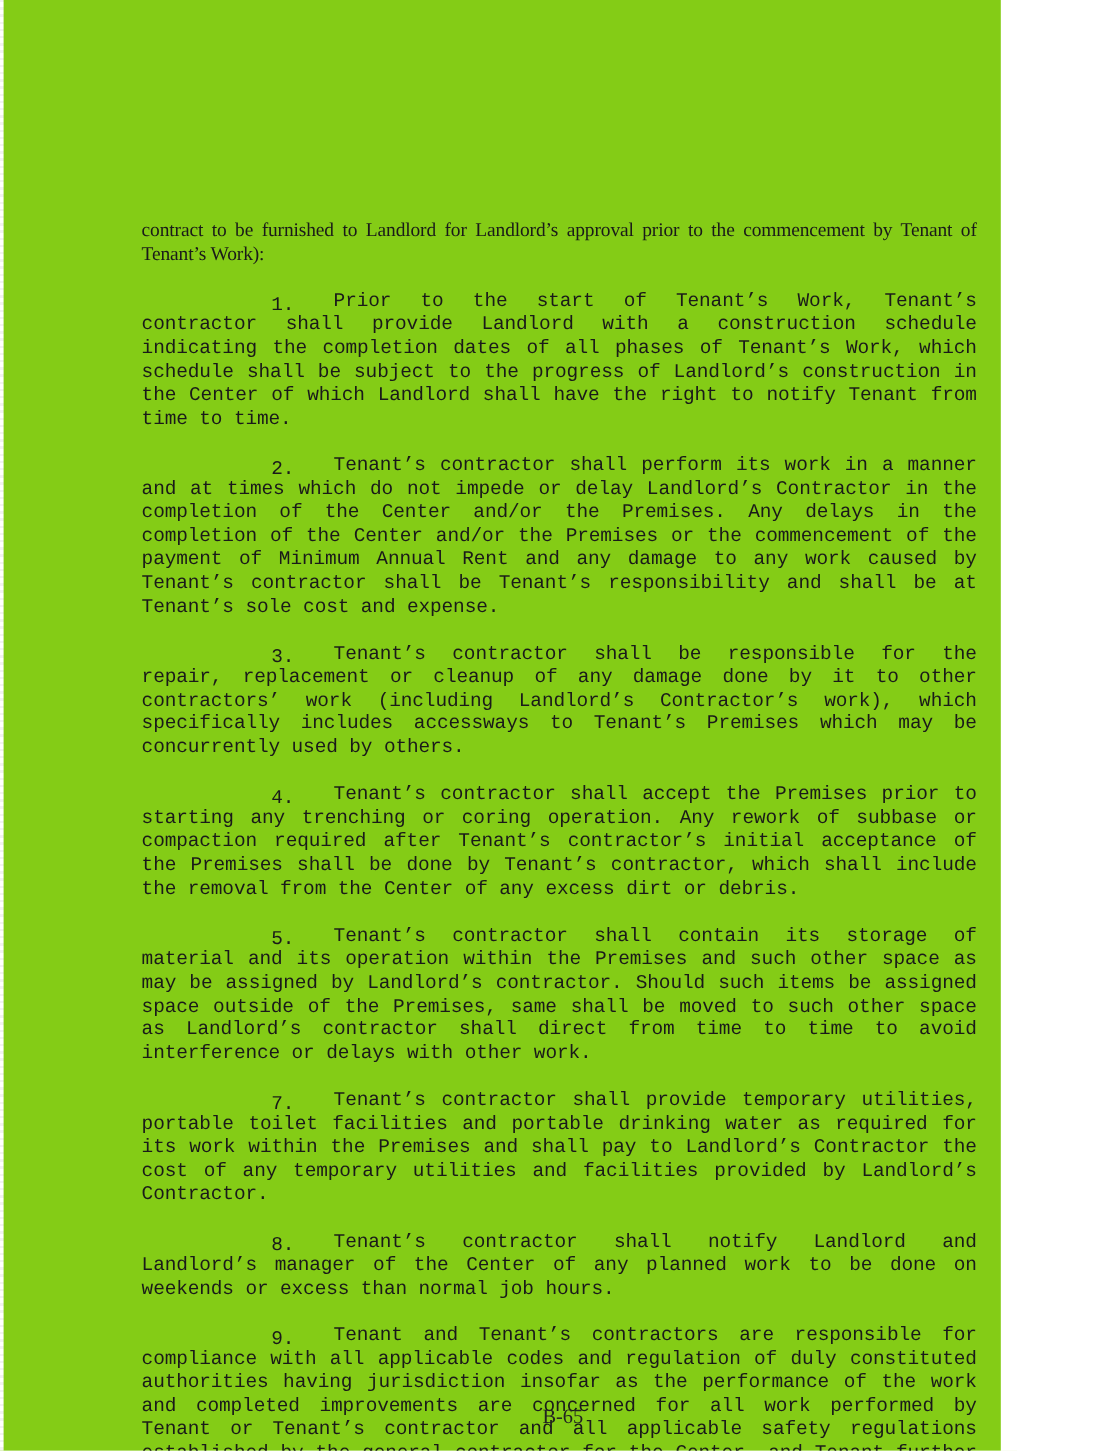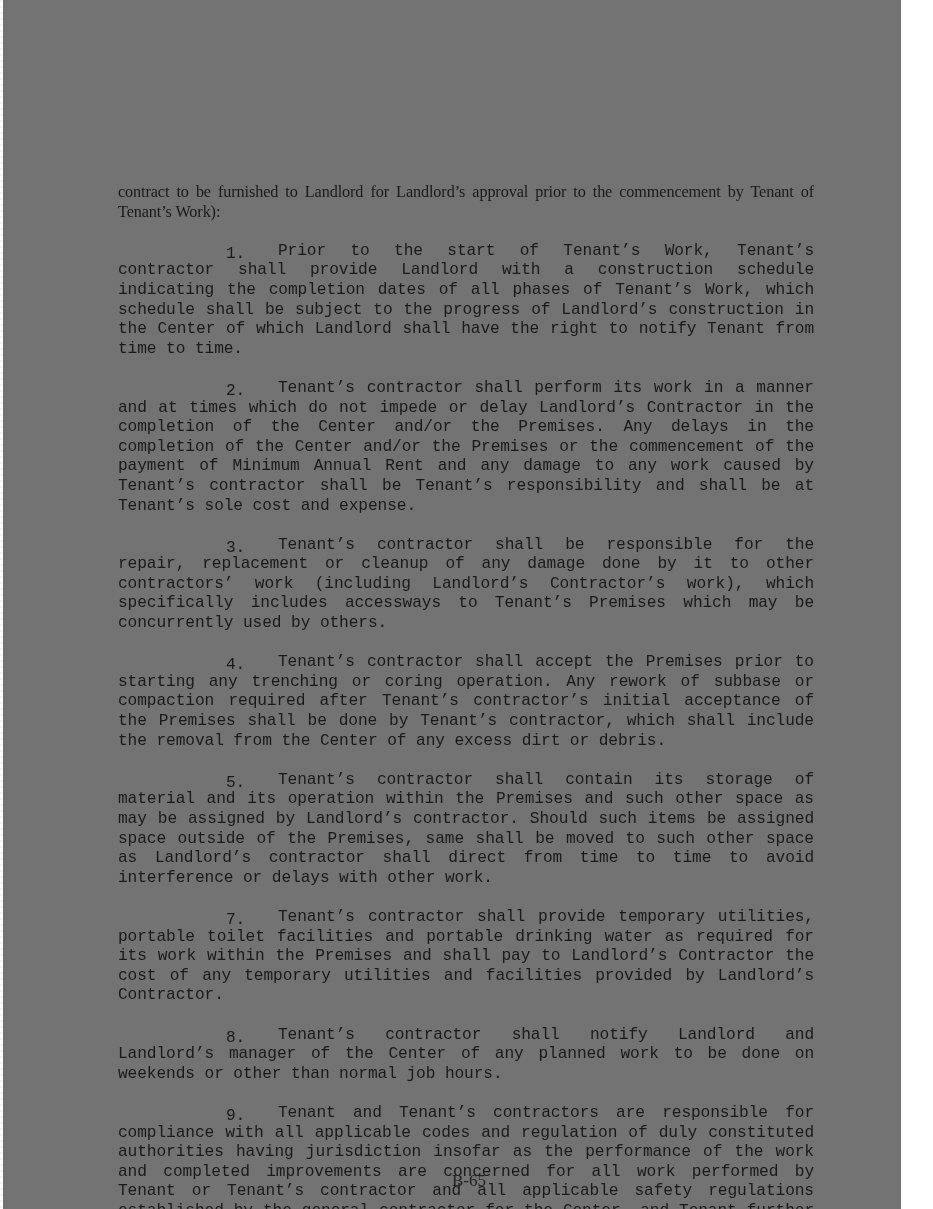--- a/index.html
+++ b/index.html
@@ -11,23 +11,23 @@
       width: 933px;
       height: 1209px;
       position: relative;
       overflow: hidden;
       font-family: "Liberation Serif", "DejaVu Serif", serif;
       color: #1a1a1a;
     }
     .page {
       position: absolute;
       left: 0; top: 0;
-      width: 901px;
+      width: 834px;
       height: 1209px;
-      background: #737373;
+      background: #84cc16;
     }
     .body-text {
       position: absolute;
       left: 118px;
       top: 183px;
       width: 696px;
       font-size: 16.2px;
       line-height: 19.6px;
       text-align: justify;
       letter-spacing: -0.1px;
@@ -86,20 +86,20 @@
 
     <p class="para-item"><span class="item-num">3.</span><span>Tenant’s contractor shall be responsible for the repair, replacement or cleanup of any damage done by it to other contractors’ work (including Landlord’s Contractor’s work), which specifically includes accessways to Tenant’s Premises which may be concurrently used by others.</span></p>
 
     <p class="para-item"><span class="item-num">4.</span><span>Tenant’s contractor shall accept the Premises prior to starting any trenching or coring operation.  Any rework of subbase or compaction required after Tenant’s contractor’s initial acceptance of the Premises shall be done by Tenant’s contractor, which shall include the removal from the Center of any excess dirt or debris.</span></p>
 
     <p class="para-item"><span class="item-num">5.</span><span>Tenant’s contractor shall contain its storage of material and its operation within the Premises and such other space as may be assigned by Landlord’s contractor.  Should such items be assigned space outside of the Premises, same shall be moved to such other space as Landlord’s contractor shall direct from time to time to avoid interference or delays with other work.</span></p>
 
 
     <p class="para-item"><span class="item-num">7.</span><span>Tenant’s contractor shall provide temporary utilities, portable toilet facilities and portable drinking water as required for its work within the Premises and shall pay to Landlord’s Contractor the cost of any temporary utilities and facilities provided by Landlord’s Contractor.</span></p>
 
-    <p class="para-item"><span class="item-num">8.</span><span>Tenant’s contractor shall notify Landlord and Landlord’s manager of the Center of any planned work to be done on weekends or other than normal job hours.</span></p>
+    <p class="para-item"><span class="item-num">8.</span><span>Tenant’s contractor shall notify Landlord and Landlord’s manager of the Center of any planned work to be done on weekends or excess than normal job hours.</span></p>
 
     <p class="para-item"><span class="item-num">9.</span><span>Tenant and Tenant’s contractors are responsible for compliance with all applicable codes and regulation of duly constituted authorities having jurisdiction insofar as the performance of the work and completed improvements are concerned for all work performed by Tenant or Tenant’s contractor and all applicable safety regulations established by the general contractor for the Center, and Tenant further agrees to indemnify, defend, protect and hold</span></p>
   </div>
 
 
   <div class="footer-page">B-65</div>
 </div>
 
 </body></html>

